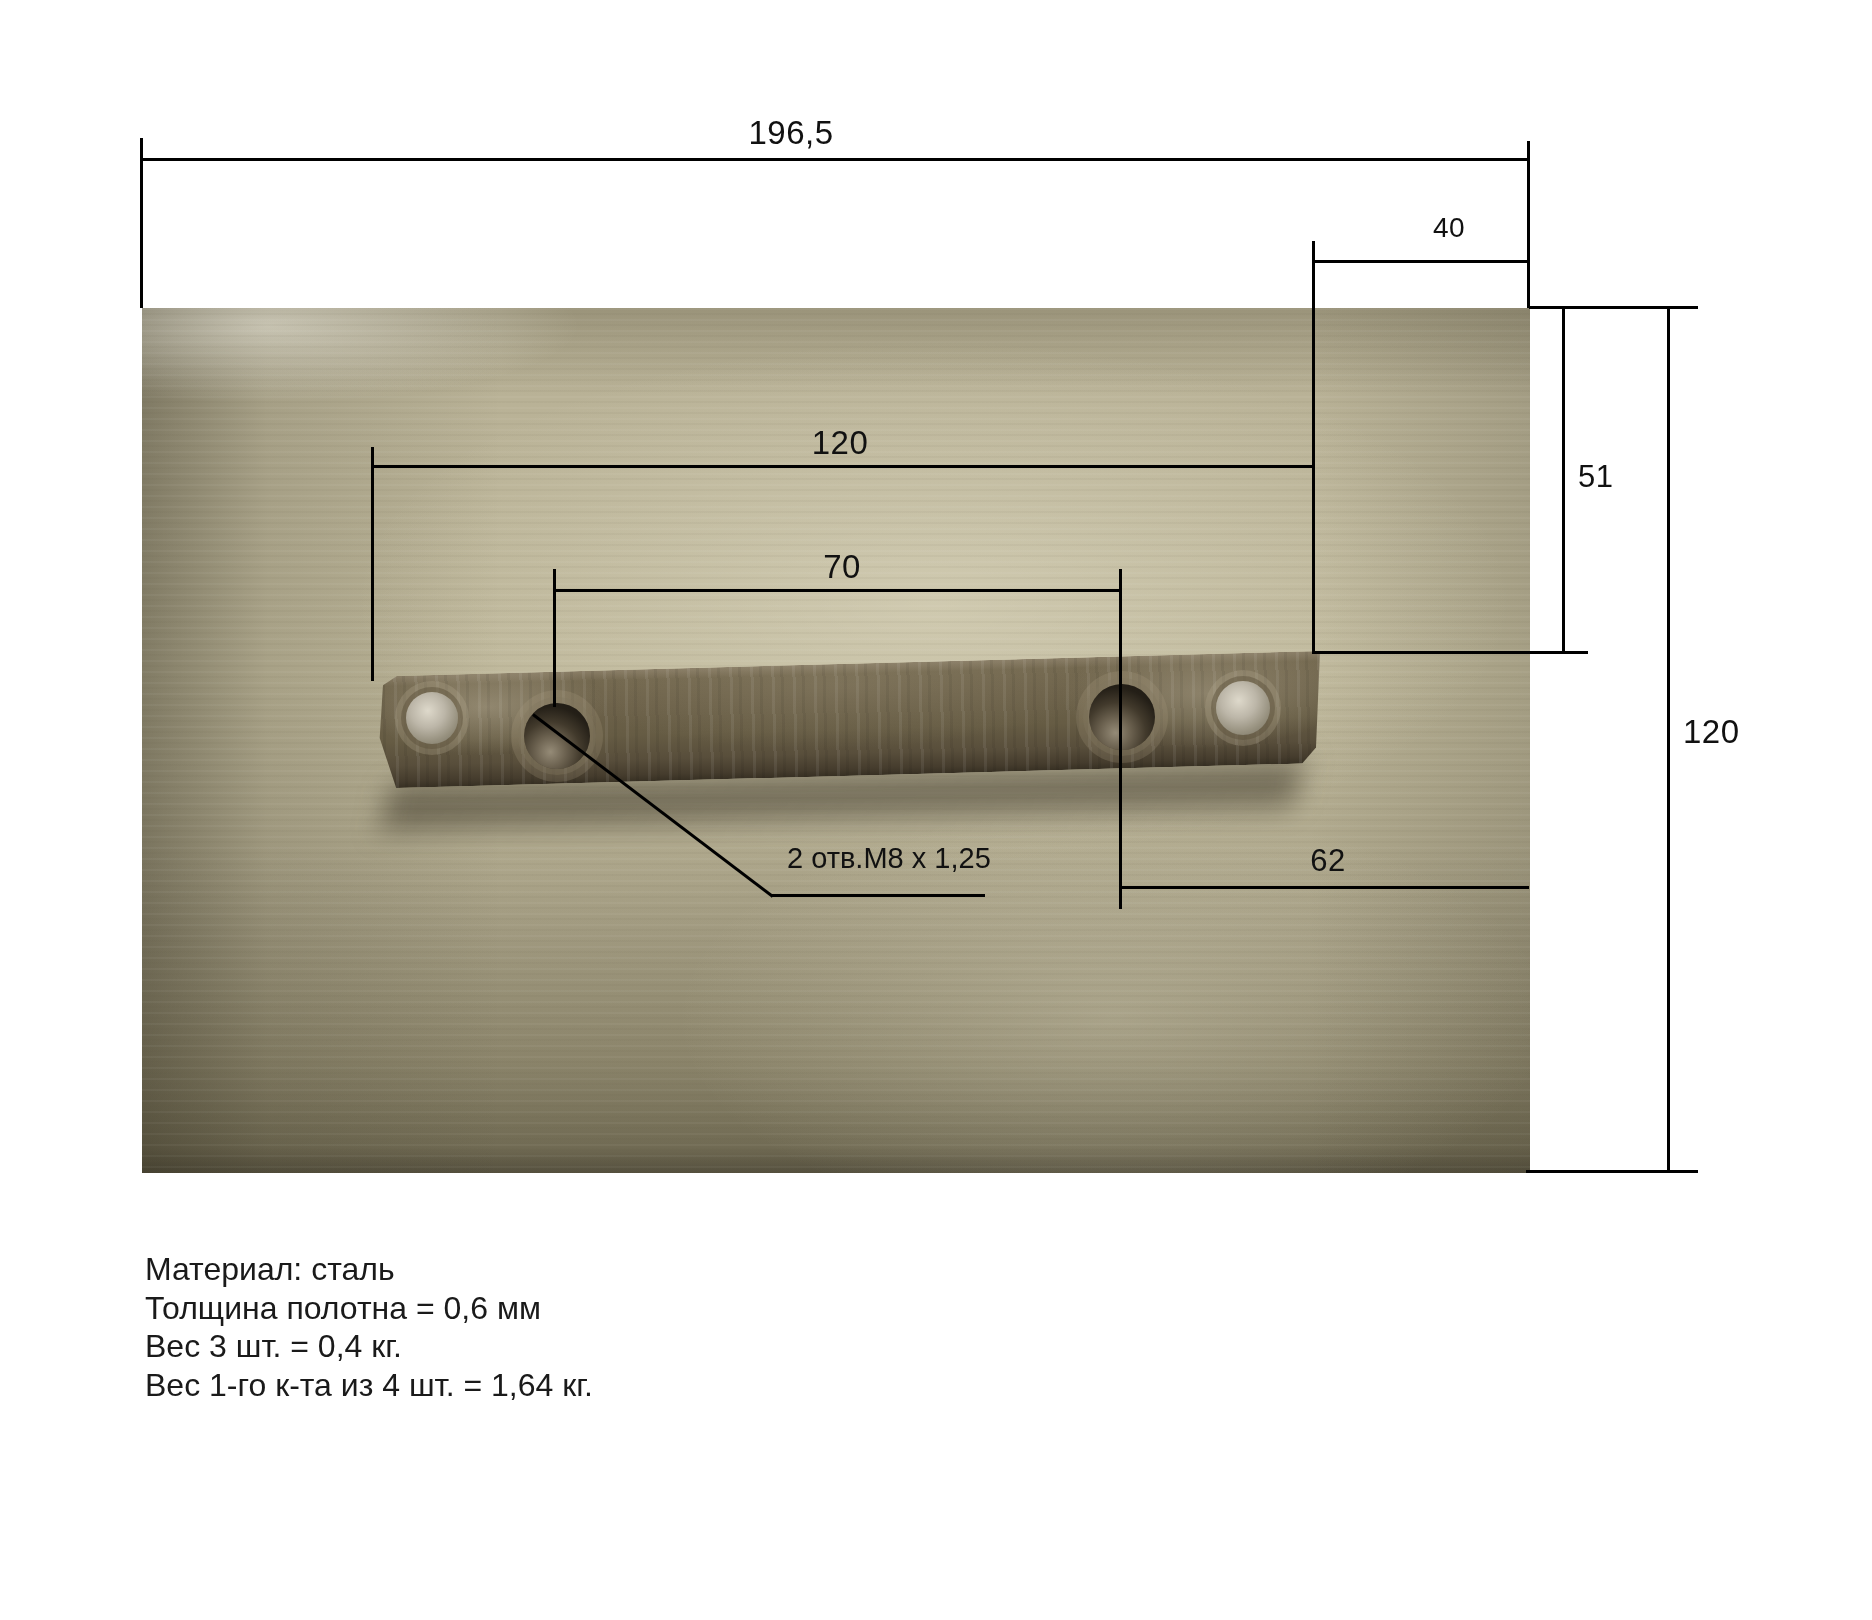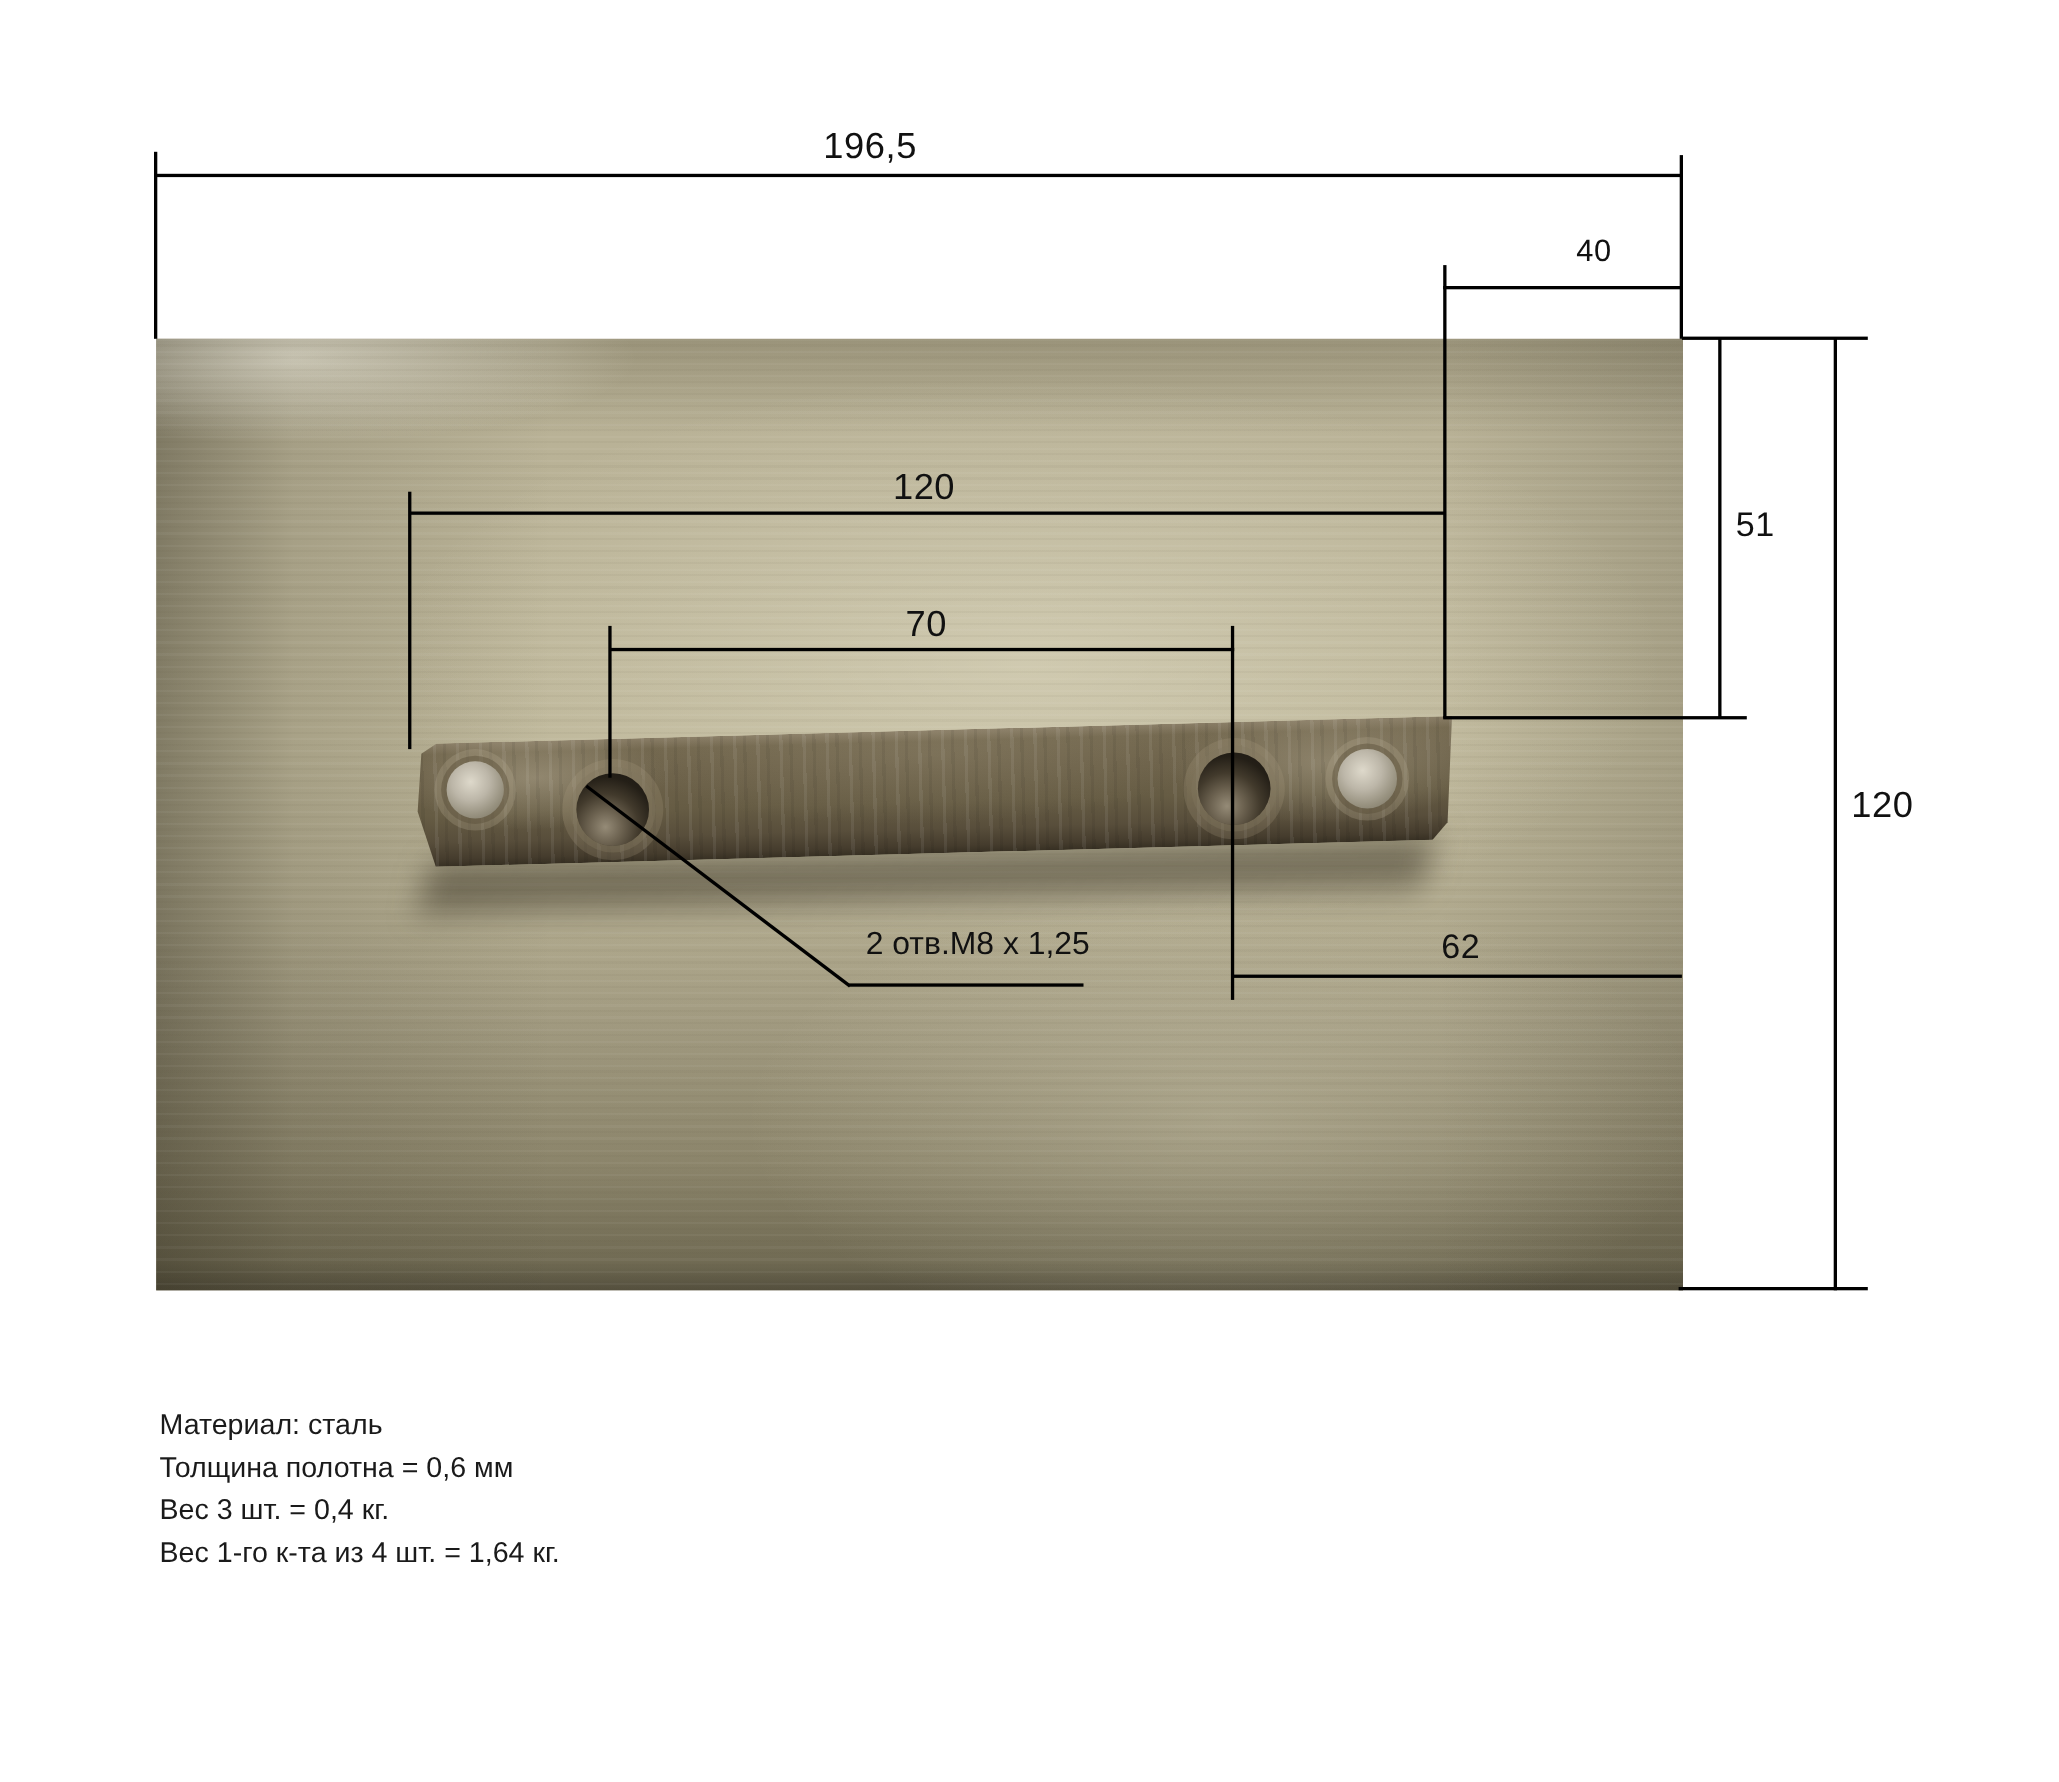--- a/index.html
+++ b/index.html
@@ -91,24 +91,23 @@
     position: absolute;
     font-size: 29px;
     color: #111111;
     white-space: nowrap;
   }
 
   
   .notes {
     position: absolute;
     left: 145px; top: 1250px;
-    font-size: 26px;
+    font-size: 32px;
     line-height: 38.5px;
     color: #1a1a1a;
-    margin-top: 26px;
   }
 </style>
 </head>
 <body>
 
 <div id="canvas">
 
   <div class="photo"></div>
 
   <div class="bar-shadow"></div>

